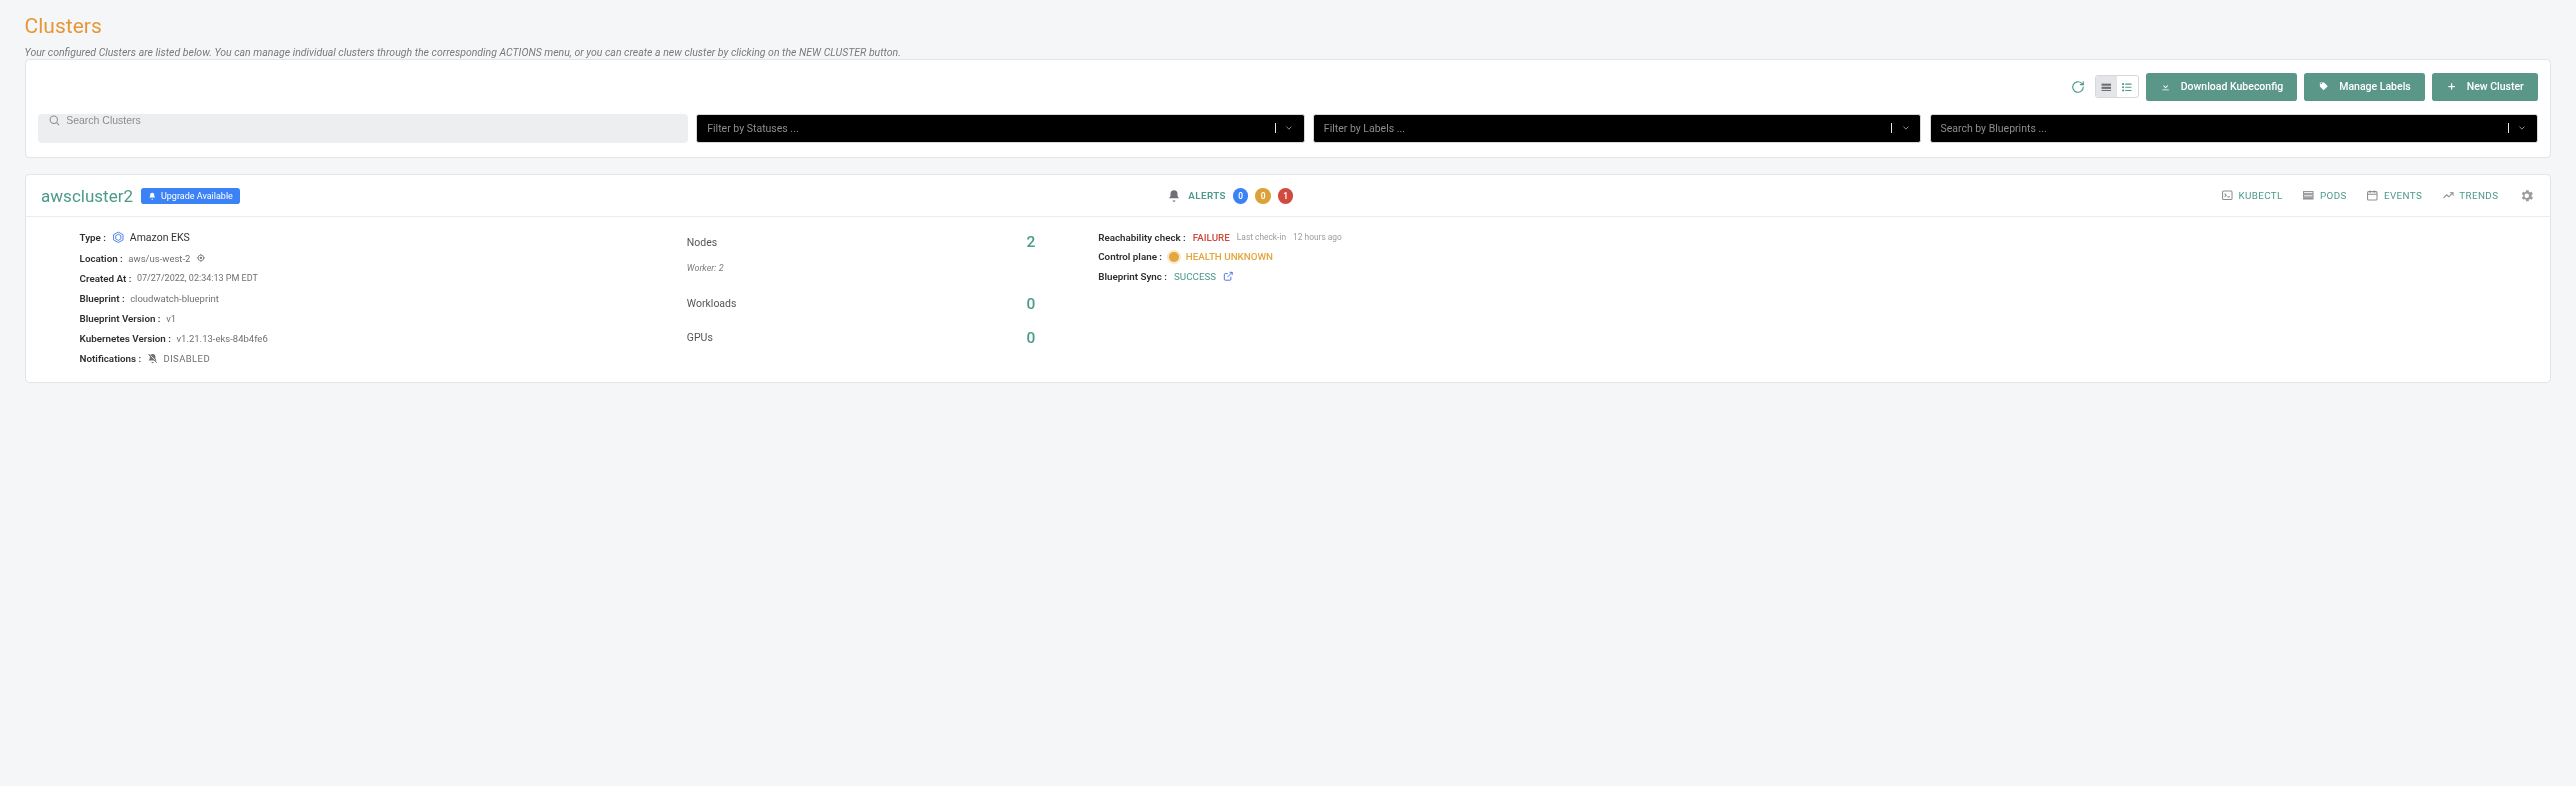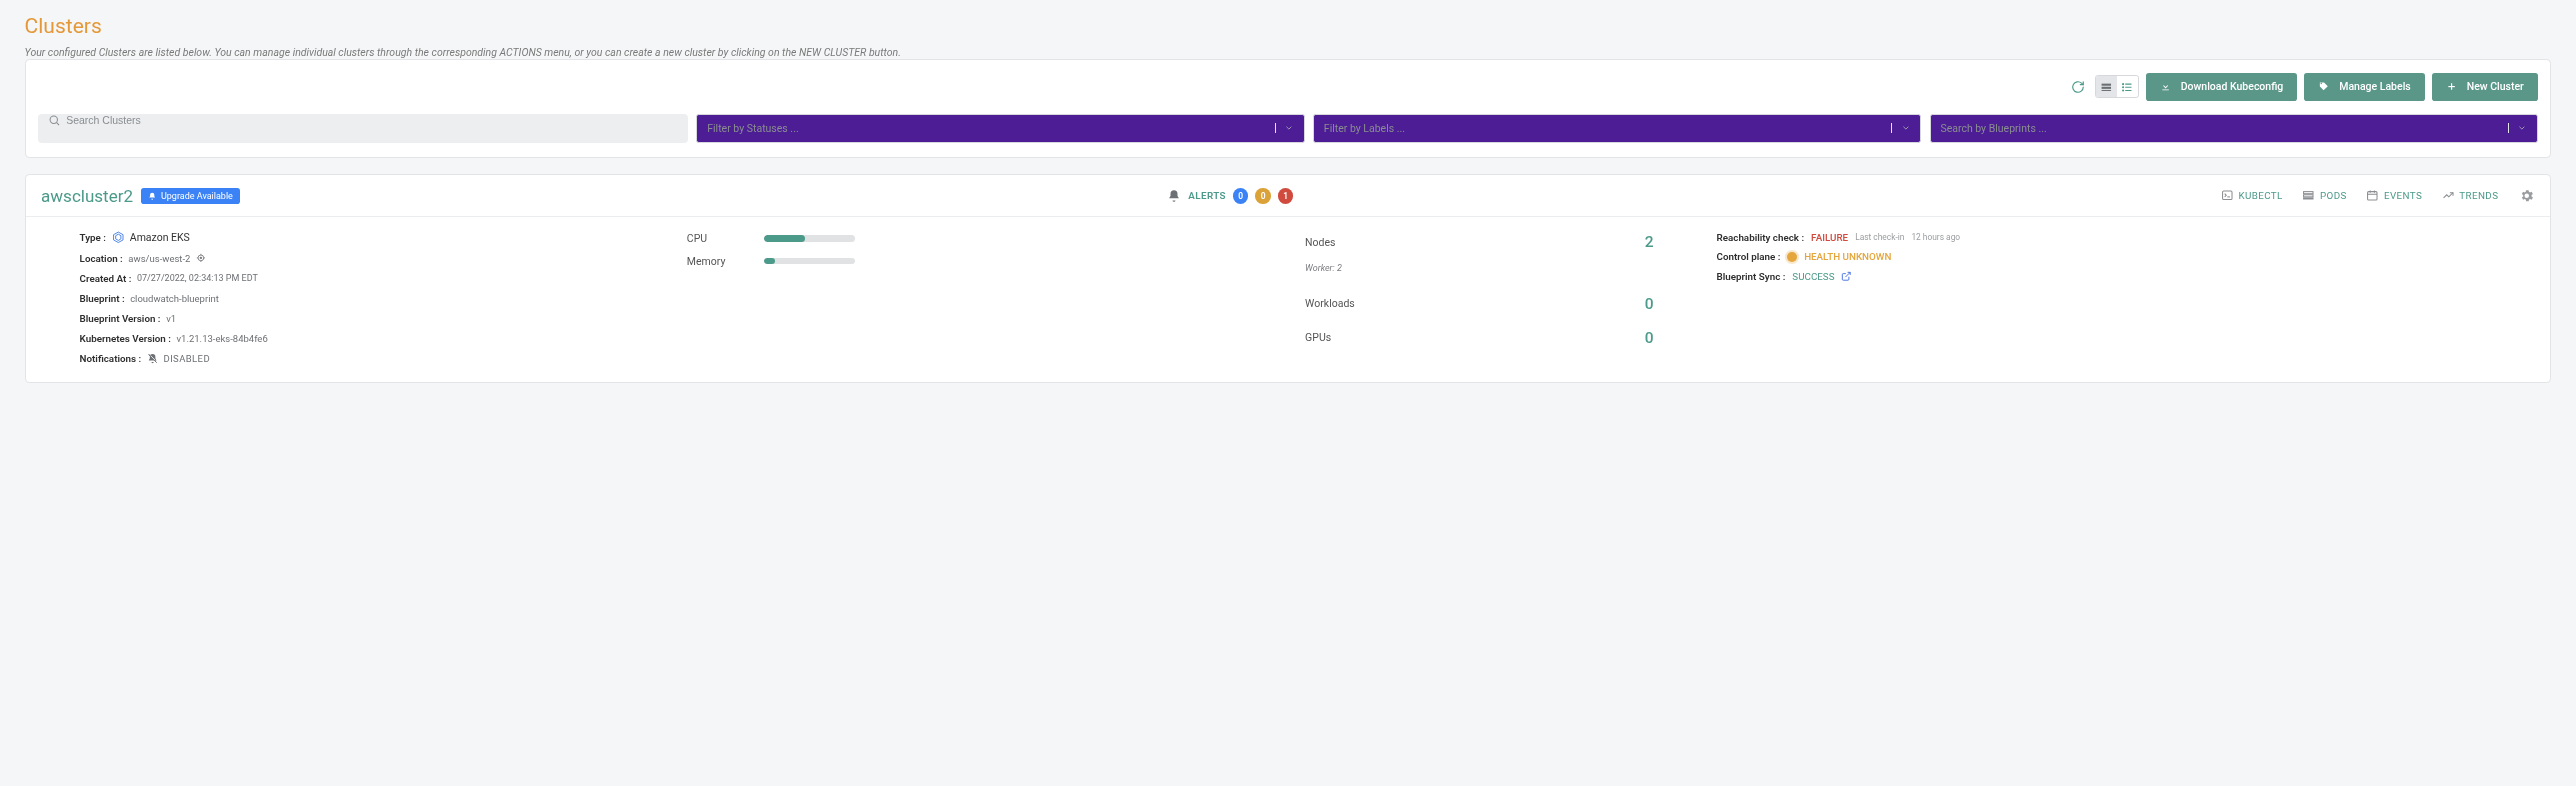--- a/index.html
+++ b/index.html
@@ -14,21 +14,21 @@
   .view-toggle { display:flex; border:0.7px solid #d6d8db; border-radius:2.8px; overflow:hidden; }
   .view-toggle .seg { width:21px; height:21px; display:flex; align-items:center; justify-content:center; color:#6b6e72; cursor:pointer; }
   .view-toggle .seg.active { background:#e3e5e8; }
   .btn { display:flex; align-items:center; gap:9.8px; background:#5a9788; color:#fff; border-radius:2.8px; height:28px; padding:12px 14px; cursor:pointer; font-size:10.5px; font-weight:500; }
   .btn .ico-wrap { display:flex; align-items:center; justify-content:center; }
 
   .filter-row { display:flex; gap:8.4px; }
   .search-box { flex: 0 0 26%; display:flex; align-items:flex-start; background:#eceef0; border-radius:4px; height:29.5px; padding:0 9.8px; color:#777; }
   .search-box input { border:none; background:transparent; outline:none; font-size:10.5px; flex:1; color:#333; margin-left:5.6px; }
   .search-box input::placeholder { color:#8a8d91; }
-  .select-box { flex:1; display:flex; align-items:center; justify-content:space-between; border:0.7px solid #d6d8db; border-radius:2.8px; height:29.5px; padding:0 9.8px; color:#8a8d91; font-size:10.5px; background:#4c1d95; cursor:pointer; }
+  .select-box { flex:1; display:flex; align-items:center; justify-content:space-between; border:0.7px solid #d6d8db; border-radius:2.8px; height:29.5px; padding:0 9.8px; color:#8a8d91; font-size:10.5px; background:#000000; cursor:pointer; }
   .select-box .chev-part { border-left:0.7px solid #e2e4e7; padding-left:8.4px; margin-left:8.4px; color:#b0b3b7; }
 
   .cluster-card { background:#fff; border:0.7px solid #e2e4e7; border-radius:4.2px; }
   .cluster-head { display:flex; align-items:center; padding:11.2px 15.5px 9.8px 15.5px; border-bottom:0.7px solid #ebedef; }
   .cluster-name { color:#4c9a8a; font-size:17px; font-weight:400; margin-right:8.4px; }
   .badge-upgrade { display:flex; align-items:center; gap:4.2px; background:#3b82f6; color:#fff; font-size:9px; padding:2.8px 7px; border-radius:2.8px; }
   .head-center { flex:1; display:flex; justify-content:center; align-items:center; gap:7px; }
   .alerts-label { color:#4c9a8a; font-weight:600; letter-spacing:0.4px; font-size:9.8px; }
   .pill { display:inline-flex; align-items:center; justify-content:center; min-width:15.5px; height:15.5px; padding:0 4.2px; border-radius:7.7px; color:#fff; font-size:8.4px; font-weight:600; }
   .pill.blue{background:#3b82f6;} .pill.amber{background:#dca23a;} .pill.red{background:#d04a3e;}
@@ -285,34 +285,20 @@
           <span style="color:#6d7074;">
             <svg width="11.2" height="11.2" viewBox="0 0 24 24" fill="currentColor">
                 <path d="M12 2a6 6 0 0 0-6 6v4l-2 3v1h12L4 4l1.4-1.4L20 17.2 18.6 18.6 16 16H20v-1l-2-3V8a6 6 0 0 0-6-6zm0 20a2.5 2.5 0 0 0 2.5-2.5h-5A2.5 2.5 0 0 0 12 22z"></path>
                 <line x1="3" y1="3" x2="21" y2="21" stroke="currentColor" stroke-width="2"></line>
               </svg>
           </span>
           <span class="v" style="letter-spacing:0.4px;">DISABLED</span>
         </div>
       </div>
 
-      <div class="col2">
-        <div class="meter-row">
-          <span class="ml">CPU</span>
-          <div class="bar">
-              <div class="fill" id="cpu-fill" style="width: 45%;"></div>
-            </div>
-        </div>
-        <div class="meter-row">
-          <span class="ml">Memory</span>
-          <div class="bar">
-              <div class="fill" id="mem-fill" style="width: 12%;"></div>
-            </div>
-        </div>
-      </div>
 
       <div class="col3">
         <div class="stat-row">
             <span class="sl">Nodes</span>
             <span class="sv">2</span>
           </div>
         <div class="stat-sub">Worker: 2</div>
         <div class="stat-row" style="margin-top:5.6px;">
             <span class="sl">Workloads</span>
             <span class="sv">0</span>

